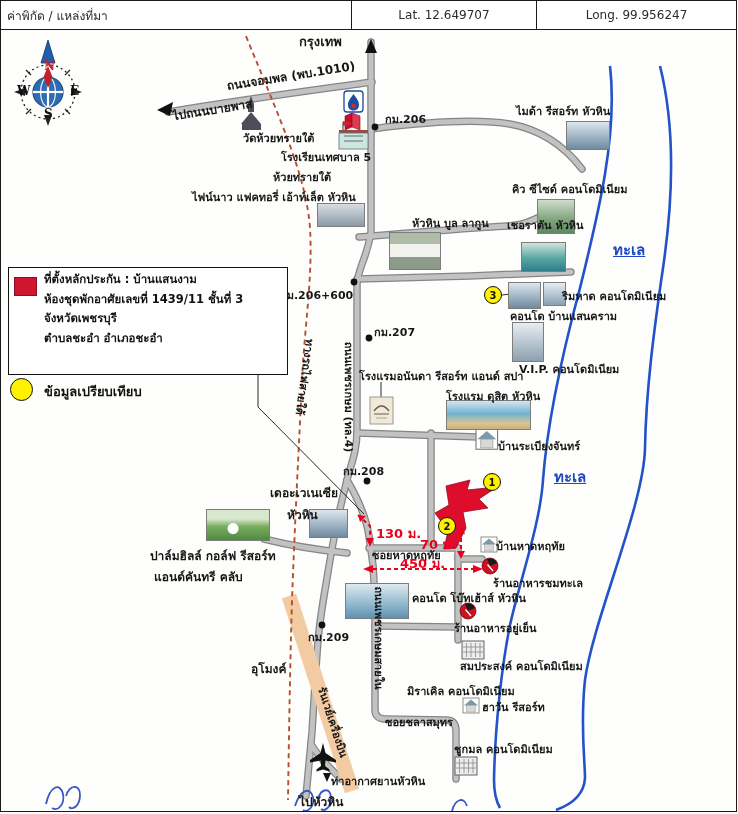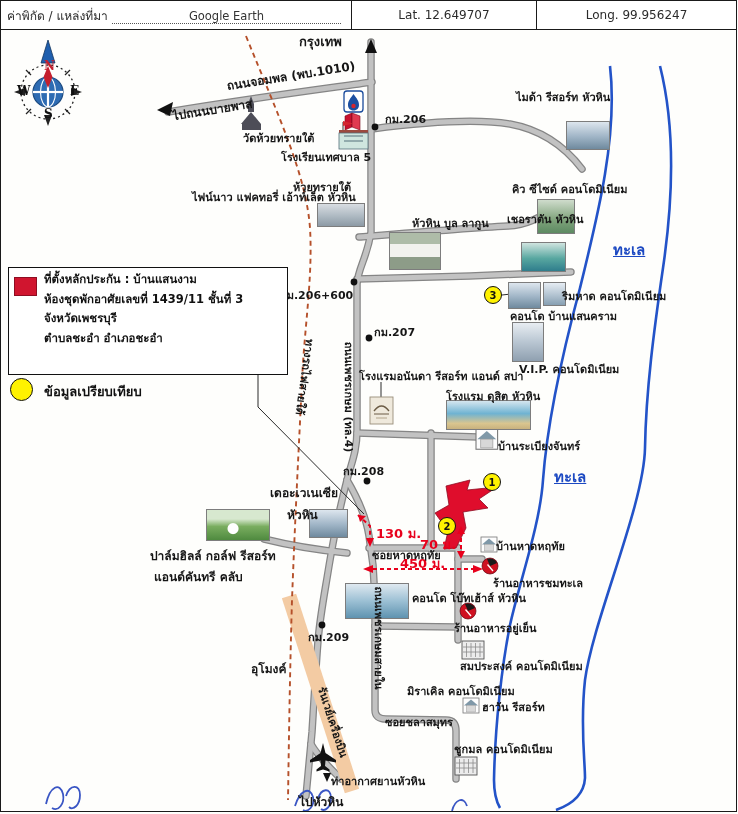--- a/index.html
+++ b/index.html
@@ -224,21 +224,20 @@
   <div class="photo" style="left:543px;top:282px;width:23px;height:24px;background:linear-gradient(180deg,#e6edf3,#b2c3d1 55%,#87a0b2);"></div>
   <div class="photo" style="left:512px;top:322px;width:32px;height:40px;background:linear-gradient(180deg,#e8edf2,#b9c6d2 50%,#8fa0b0);"></div>
   <div class="photo" style="left:446px;top:400px;width:85px;height:30px;background:linear-gradient(180deg,#d5e6ef,#6fb3d2 45%,#d9c58f 80%,#c8b27e);"></div>
   <div class="photo" style="left:309px;top:509px;width:39px;height:29px;background:linear-gradient(180deg,#dde6ee,#9fb4c6 55%,#6f8a9e);"></div>
   <div class="photo" style="left:206px;top:509px;width:64px;height:32px;background:radial-gradient(circle at 42% 62%, #ffffff 0 5px, rgba(0,0,0,0) 6px),linear-gradient(180deg,#d7e8cf 0 30%,#79ad5f 55%,#4f8a3f);"></div>
   <div class="photo" style="left:345px;top:583px;width:64px;height:36px;background:linear-gradient(180deg,#dfe9f0,#9cc0d4 50%,#5f93b0);"></div>
 
   <div class="header">
     <div class="hcell c1">
       <span>ค่าพิกัด / แหล่งที่มา</span>
-      <span class="dotfield">Google Earth</span>
     </div>
     <div class="hcell c2">
       <span>Lat. 12.649707</span>
     </div>
     <div class="hcell c3">
       <span>Long. 99.956247</span>
     </div>
   </div>
   <div class="mapframe"></div>
 
@@ -256,26 +255,26 @@
     <div>ตำบลชะอำ อำเภอชะอำ</div>
   </div>
   <div class="legendcirc"></div>
   <div class="legendcmp">ข้อมูลเปรียบเทียบ</div>
 
   <div class="lbl s13" style="left:299px;top:31px;">กรุงเทพ</div>
   <div class="lbl s12" style="left:172px;top:100px;transform:rotate(-9deg);">ไปถนนบายพาส</div>
   <div class="lbl s12" style="left:226px;top:66px;transform:rotate(-9deg);">ถนนจอมพล (พบ.1010)</div>
   <div class="lbl" style="left:243px;top:129px;">วัดห้วยทรายใต้</div>
   <div class="lbl" able="false" style="left:281px;top:148px;">โรงเรียนเทศบาล 5</div>
-  <div class="lbl" style="left:293px;top:168px;margin-top:10px;">ห้วยทรายใต้</div>
+  <div class="lbl" style="left:273px;top:168px;">ห้วยทรายใต้</div>
   <div class="lbl" style="left:192px;top:188px;">ไฟน์นาว แฟคทอรี่ เอ้าท์เล็ต หัวหิน</div>
   <div class="lbl" style="left:385px;top:110px;">กม.206</div>
-  <div class="lbl" style="left:516px;top:88px;">ไมด้า รีสอร์ท หัวหิน</div>
+  <div class="lbl" style="left:516px;top:102px;">ไมด้า รีสอร์ท หัวหิน</div>
   <div class="lbl" style="left:512px;top:180px;">คิว ซีไซด์ คอนโดมิเนียม</div>
-  <div class="lbl" style="left:507px;top:210px;text-align:right;">เชอราตัน หัวหิน</div>
+  <div class="lbl" style="left:507px;top:216px;text-align:right;">เชอราตัน หัวหิน</div>
   <div class="lbl" style="left:412px;top:214px;">หัวหิน บูล ลากูน</div>
   <div class="lbl sea" style="left:613px;top:238px;">ทะเล</div>
   <div class="lbl" style="left:280px;top:286px;">กม.206+600</div>
   <div class="lbl" style="left:374px;top:323px;">กม.207</div>
   <div class="lbl" style="left:562px;top:287px;">ริมหาด คอนโดมิเนียม</div>
   <div class="lbl" style="left:510px;top:307px;">คอนโด บ้านแสนคราม</div>
   <div class="lbl" style="left:519px;top:360px;">V.I.P. คอนโดมิเนียม</div>
   <div class="lbl ctr" style="left:246px;top:368px;width:118px;transform:rotate(98deg);">ทางรถไฟสายใต้</div>
   <div class="lbl ctr" style="left:282px;top:388px;width:134px;transform:rotate(90deg);">ถนนเพชรเกษม (ทล.4)</div>
   <div class="lbl" style="left:359px;top:367px;">โรงแรมอนันดา รีสอร์ท แอนด์ สปา</div>

